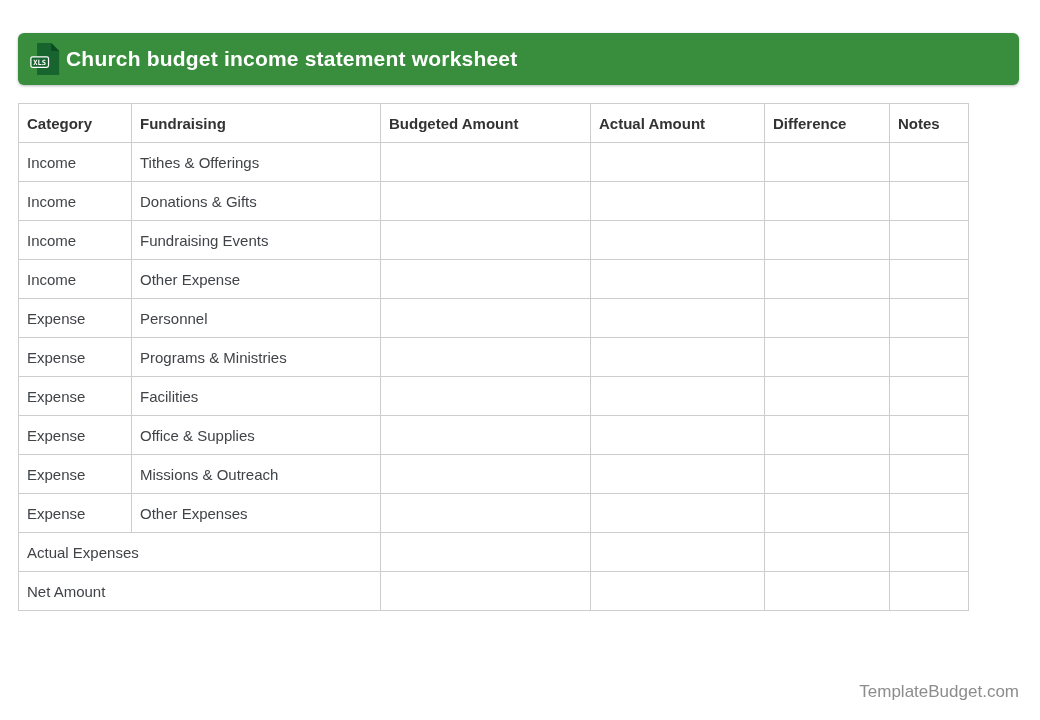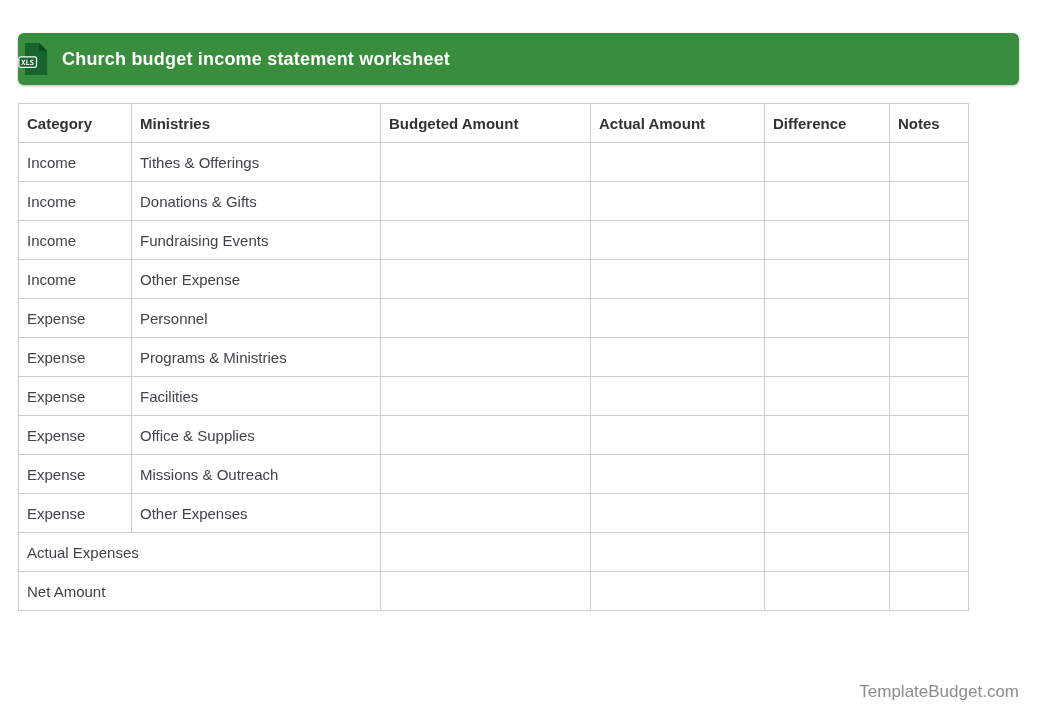--- a/index.html
+++ b/index.html
@@ -22,28 +22,29 @@
     left: 18px;
     top: 33px;
     width: 1001px;
     height: 52px;
     background: #388E3C;
     border-radius: 6px;
     box-shadow: 0 1px 3px rgba(0,0,0,0.28);
     display: flex;
     align-items: center;
     box-sizing: border-box;
+    padding-left: 12px;
   }
   .title-bar .file-icon {
     flex: 0 0 auto;
     display: block;
   }
   .title-bar h1 {
-    margin: 0 0 0 14px;
-    font-size: 18px;
+    margin: 0 0 0 6px;
+    font-size: 21px;
     font-weight: bold;
     letter-spacing: 0.2px;
     color: #ffffff;
   }
   
   .table-wrap {
     position: absolute;
     left: 18px;
     top: 103px;
   }
@@ -104,21 +105,21 @@
         <col style="width:113px">
         <col style="width:249px">
         <col style="width:210px">
         <col style="width:174px">
         <col style="width:125px">
         <col style="width:79px">
       </colgroup>
       <thead>
         <tr>
           <th>Category</th>
-          <th>Ministries</th>
+          <th>Fundraising</th>
           <th>Budgeted Amount</th>
           <th>Actual Amount</th>
           <th>Difference</th>
           <th>Notes</th>
         </tr>
       </thead>
       <tbody>
         <tr>
           <td>Income</td>
           <td>Tithes &amp; Offerings</td>

